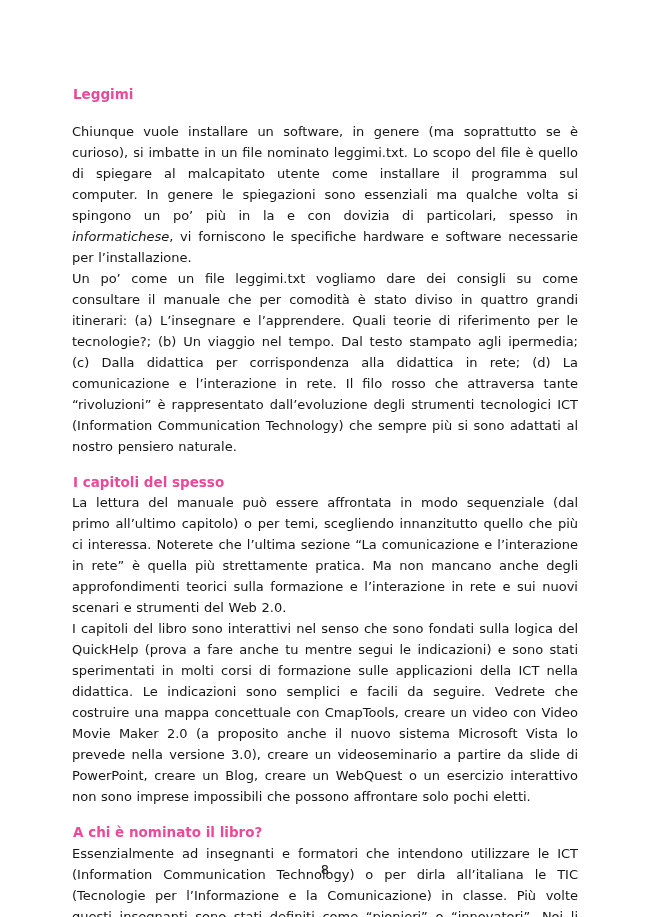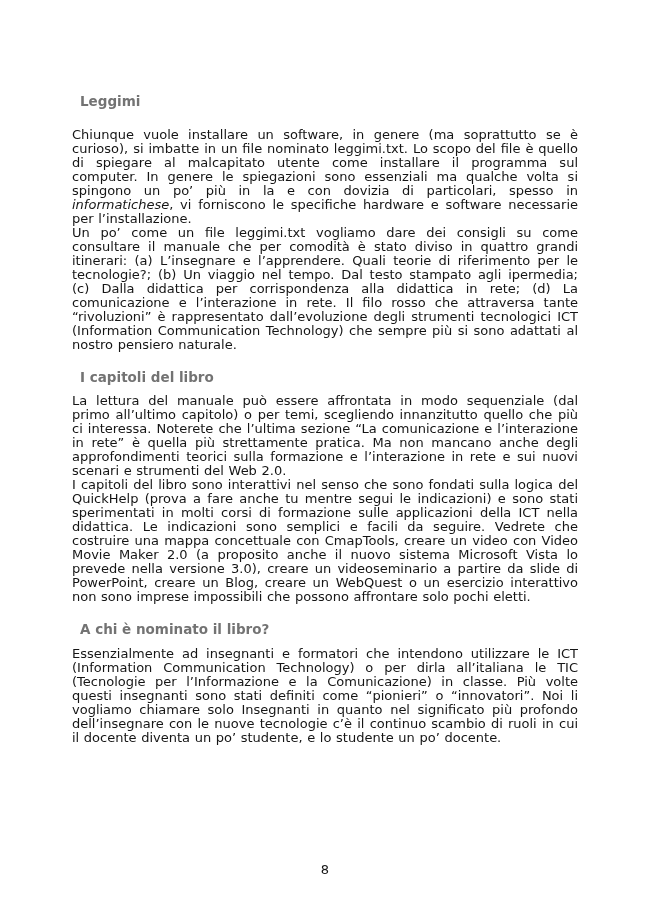--- a/index.html
+++ b/index.html
@@ -18,28 +18,28 @@
     box-sizing: border-box;
     padding: 85px 72px 0 72px;
     overflow: hidden;
   }
   .section { margin: 0; }
   .section + .section { margin-top: 17px; }
   .section-heading {
     font-size: 13.5px;
     line-height: 17.5px;
     font-weight: bold;
-    margin: 8px;
-    color: #737373;
+    margin: 1px;
+    color: #ec4899;
   }
   .section-heading.gap-after { margin-bottom: 17px; }
   .paragraph {
     margin: 0;
     font-size: 13px;
-    line-height: 14px;
+    line-height: 21px;
     text-align: justify;
     word-spacing: 0.5px;
   }
   .it { font-style: italic; }
   .page-number {
     position: absolute;
     left: 0;
     right: 0;
     bottom: 40px;
     text-align: center;
@@ -52,21 +52,21 @@
 
 <div class="page">
 
   <div class="section">
     <h2 class="section-heading gap-after">Leggimi</h2>
     <p class="paragraph"><span>Chiunque vuole installare un software, in genere (ma soprattutto se è curioso), si imbatte in un file nominato leggimi.txt. Lo scopo del file è quello di spiegare al malcapitato utente come installare il programma sul computer. In genere le spiegazioni sono essenziali ma qualche volta si spingono un po’ più in la e con dovizia di particolari, spesso in </span><span class="it">informatichese</span><span>, vi forniscono le specifiche hardware e software necessarie per l’installazione.</span></p>
     <p class="paragraph">Un po’ come un file leggimi.txt vogliamo dare dei consigli su come consultare il manuale che per comodità è stato diviso in quattro grandi itinerari: (a) L’insegnare e l’apprendere. Quali teorie di riferimento per le tecnologie?; (b) Un viaggio nel tempo. Dal testo stampato agli ipermedia; (c) Dalla didattica per corrispondenza alla didattica in rete; (d) La comunicazione e l’interazione in rete. Il filo rosso che attraversa tante “rivoluzioni” è rappresentato dall’evoluzione degli strumenti tecnologici ICT (Information Communication Technology) che sempre più si sono adattati al nostro pensiero naturale.</p>
   </div>
 
   <div class="section">
-    <h2 class="section-heading">I capitoli del libro</h2>
+    <h2 class="section-heading">I capitoli del spesso</h2>
     <p class="paragraph">La lettura del manuale può essere affrontata in modo sequenziale (dal primo all’ultimo capitolo) o per temi, scegliendo innanzitutto quello che più ci interessa. Noterete che l’ultima sezione “La comunicazione e l’interazione in rete” è quella più strettamente pratica. Ma non mancano anche degli approfondimenti teorici sulla formazione e l’interazione in rete e sui nuovi scenari e strumenti del Web 2.0.</p>
     <p class="paragraph">I capitoli del libro sono interattivi nel senso che sono fondati sulla logica del QuickHelp (prova a fare anche tu mentre segui le indicazioni) e sono stati sperimentati in molti corsi di formazione sulle applicazioni della ICT nella didattica. Le indicazioni sono semplici e facili da seguire. Vedrete che costruire una mappa concettuale con CmapTools, creare un video con Video Movie Maker 2.0 (a proposito anche il nuovo sistema Microsoft Vista lo prevede nella versione 3.0), creare un videoseminario a partire da slide di PowerPoint, creare un Blog, creare un WebQuest o un esercizio interattivo non sono imprese impossibili che possono affrontare solo pochi eletti.</p>
   </div>
 
   <div class="section">
     <h2 class="section-heading">A chi è nominato il libro?</h2>
     <p class="paragraph">Essenzialmente ad insegnanti e formatori che intendono utilizzare le ICT (Information Communication Technology) o per dirla all’italiana le TIC (Tecnologie per l’Informazione e la Comunicazione) in classe. Più volte questi insegnanti sono stati definiti come “pionieri” o “innovatori”. Noi li vogliamo chiamare solo Insegnanti in quanto nel significato più profondo dell’insegnare con le nuove tecnologie c’è il continuo scambio di ruoli in cui il docente diventa un po’ studente, e lo studente un po’ docente.</p>
   </div>
 
   <div class="page-number">8</div>

